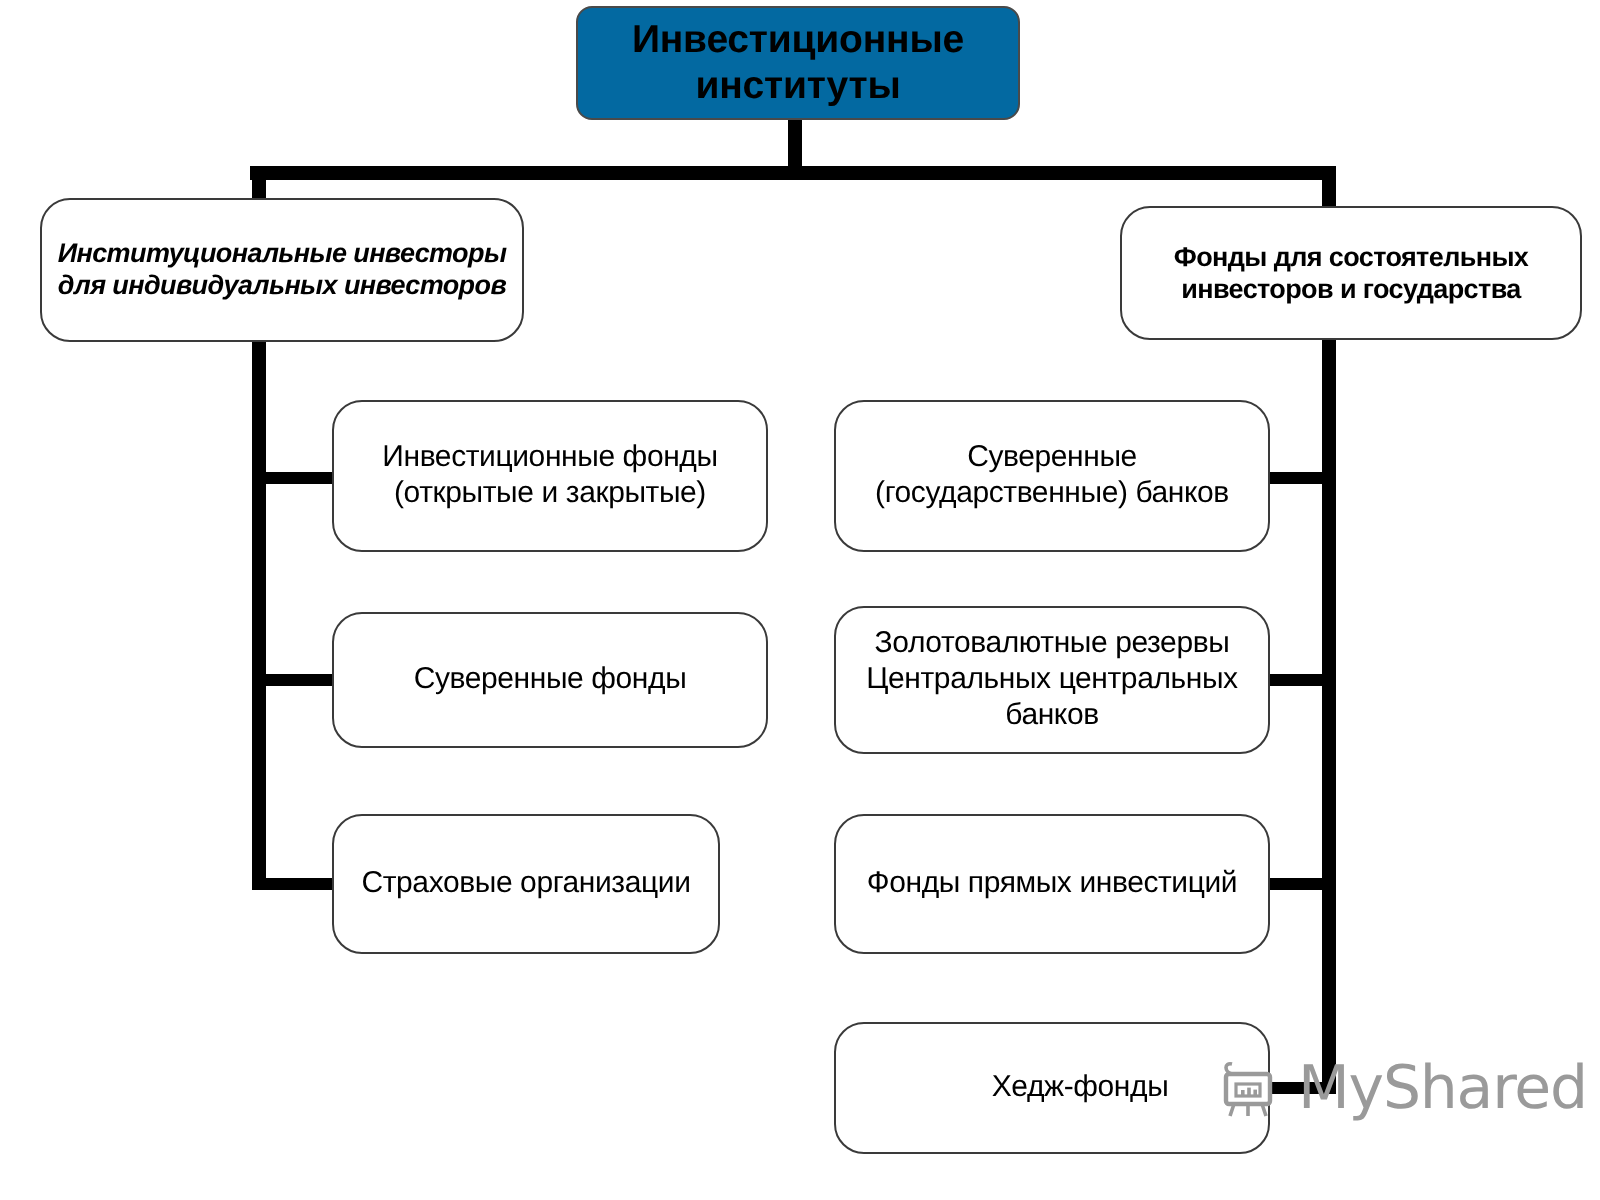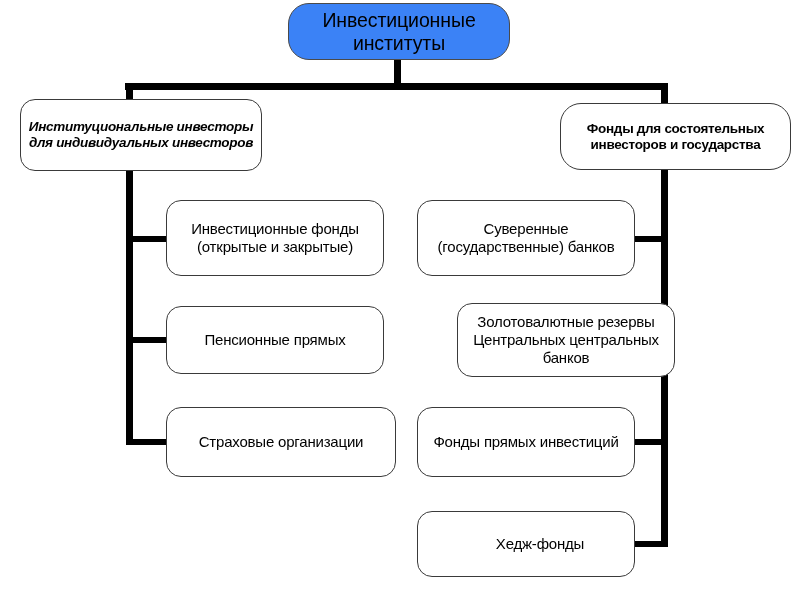--- a/index.html
+++ b/index.html
@@ -40,24 +40,24 @@
     z-index: 3;
     padding: 2px 6px;
   }
   .node .label {
     display: block;
     width: 100%;
     line-height: 1.18;
   }
   
   .node.root {
-    background: #3b82f6;
+    background: #0369a1;
     border: 1.6px solid #4a4a4a;
-    border-radius: 21px;
-    font-weight: normal;
+    border-radius: 8px;
+    font-weight: bold;
     font-size: 19.5px;
     letter-spacing: -0.1px;
   }
   
   .node.level2 {
     font-weight: bold;
     font-size: 13.5px;
     letter-spacing: -0.3px;
     border-radius: 15px;
   }
@@ -113,46 +113,60 @@
   <div class="line" style="left:630px; top:541px; width:38px; height:6px;"></div>
 
   <div class="node root" style="left:288px; top:3px; width:222px; height:57px;">
     <span class="label">Инвестиционные институты</span>
   </div>
 
   <div class="node level2" style="left:20px; top:99px; width:242px; height:72px;font-style:italic;">
     <span class="label">Институциональные инвесторы для индивидуальных инвесторов</span>
   </div>
 
-  <div class="node level2" style="left:560px; top:103px; width:231px; height:67px;border-radius:21px;">
+  <div class="node level2" style="left:560px; top:103px; width:231px; height:67px;">
     <span class="label">Фонды для состоятельных инвесторов и государства</span>
   </div>
 
   <div class="node leaf" style="left:166px; top:200px; width:218px; height:76px;">
     <span class="label">Инвестиционные фонды (открытые и закрытые)</span>
   </div>
 
   <div class="node leaf" style="left:166px; top:306px; width:218px; height:68px;">
-    <span class="label">Пенсионные прямых</span>
+    <span class="label">Суверенные фонды</span>
   </div>
 
-  <div class="node leaf" style="left:166px; top:407px; width:230px; height:70px;">
+  <div class="node leaf" style="left:166px; top:407px; width:194px; height:70px;">
     <span class="label">Страховые организации</span>
   </div>
 
   <div class="node leaf" style="left:417px; top:200px; width:218px; height:76px;">
     <span class="label">Суверенные (государственные) банков</span>
   </div>
 
-  <div class="node leaf" style="left:417px; top:303px; width:218px; height:74px;margin-left:40px;">
+  <div class="node leaf" style="left:417px; top:303px; width:218px; height:74px;">
     <span class="label">Золотовалютные резервы Центральных центральных банков</span>
   </div>
 
   <div class="node leaf" style="left:417px; top:407px; width:218px; height:70px;justify-content:center;">
     <span class="label">Фонды прямых инвестиций</span>
   </div>
 
   <div class="node leaf" style="left:417px; top:511px; width:218px; height:66px;padding-left:34px;">
     <span class="label">Хедж-фонды</span>
   </div>
 
+  <div id="watermark">
+    <span>
+      <svg width="34" height="34" viewBox="0 0 34 34" aria-hidden="true">
+        <rect x="5" y="9" width="22" height="15" rx="1.5" fill="none" stroke="#9a9a9a" stroke-width="2.2"></rect>
+        <rect x="10" y="14" width="12" height="6" fill="none" stroke="#9a9a9a" stroke-width="1.6"></rect>
+        <rect x="12.5" y="17" width="1.8" height="2.5" fill="#9a9a9a"></rect>
+        <rect x="15.6" y="15.8" width="1.8" height="3.7" fill="#9a9a9a"></rect>
+        <rect x="18.7" y="16.8" width="1.8" height="2.7" fill="#9a9a9a"></rect>
+        <path d="M9 24 L7 30 M23 24 L25 30 M16 24 L16 30" stroke="#9a9a9a" stroke-width="1.8" fill="none"></path>
+        <path d="M8 9 C4 8 4 3 8 4" stroke="#9a9a9a" stroke-width="1.8" fill="none"></path>
+      </svg>
+    </span>
+    <span class="wm-text">MyShared</span>
+  </div>
 
 </div>
 
 </body></html>

